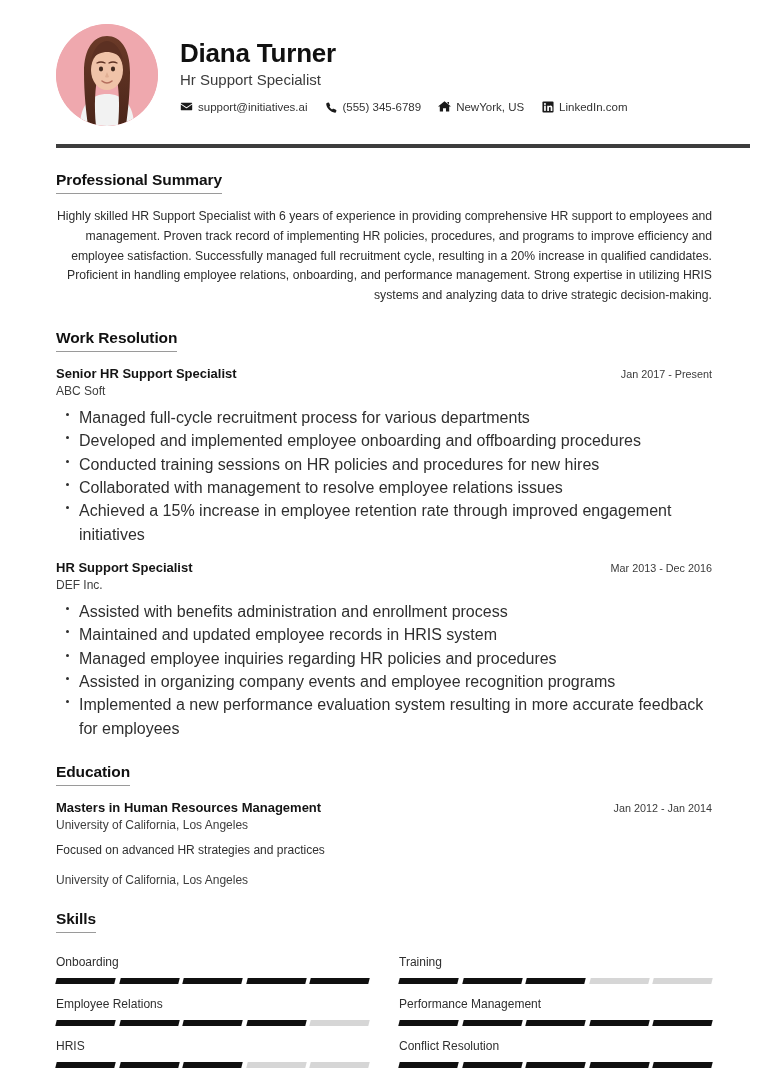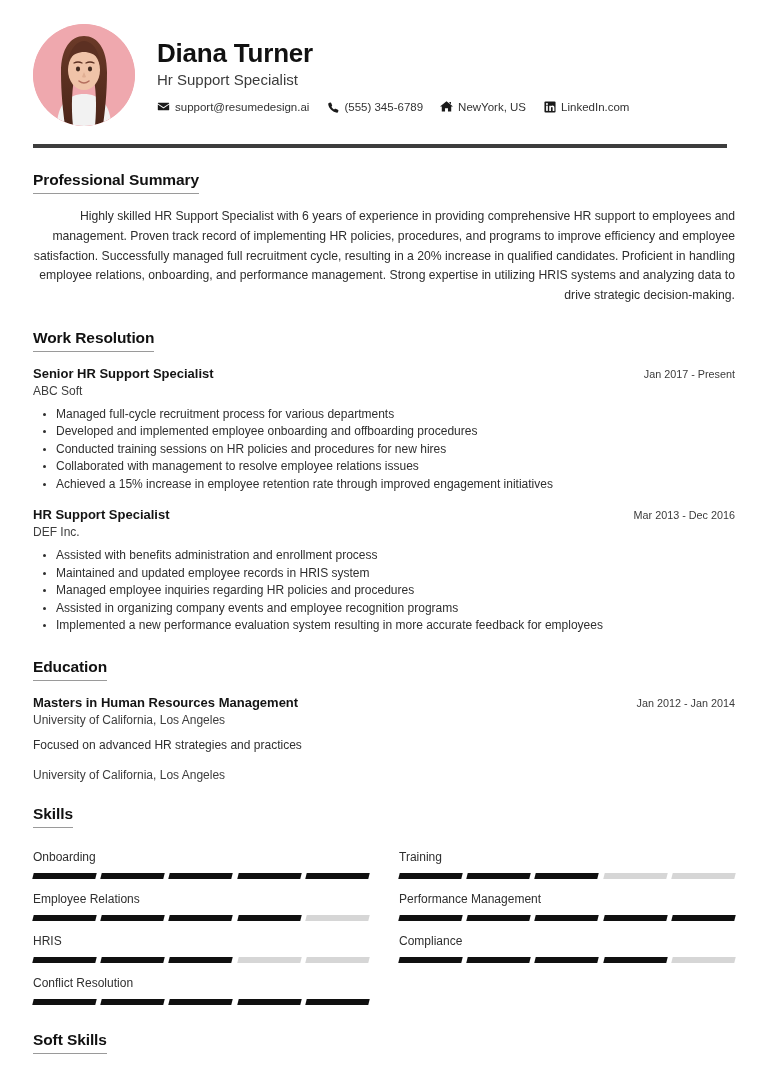--- a/index.html
+++ b/index.html
@@ -9,21 +9,21 @@
     height: 1078px;
     background: #ffffff;
     font-family: "Liberation Sans", sans-serif;
     color: #2b2b2b;
     overflow: hidden;
   }
 
   .page {
     width: 768px;
     height: 1078px;
-    padding: 0 33px;
+    padding: 0 56px;
     position: relative;
   }
 
   
   .header {
     display: flex;
     align-items: center;
     padding-top: 24px;
     padding-bottom: 12px;
     gap: 22px;
@@ -144,21 +144,21 @@
     margin-top: 10px;
     line-height: 1.4;
   }
 
   .bullets {
     margin-top: 8px;
     padding-left: 21px;
     list-style: none;
   }
   .bullets li {
-    font-size: 12px;
+    font-size: 16px;
     line-height: 1.46;
     color: #2f2f2f;
     position: relative;
     padding-left: 2px;
   }
   .bullets li::before {
     content: "";
     position: absolute;
     left: -11px;
     top: 7px;
@@ -235,21 +235,21 @@
       <div class="job-title">Hr Support Specialist</div>
 
       <div class="contact-row">
         <div class="contact-item">
           <span class="ic">
             <svg width="13" height="13" viewBox="0 0 16 16" fill="currentColor">
                 <path d="M1 3h14v10H1z" fill="none"></path>
                 <path d="M1.5 3.5h13a.5.5 0 0 1 .5.5v.3L8 9 .999 4.3V4a.5.5 0 0 1 .5-.5zM1 5.6l6.7 4.5a.55.55 0 0 0 .6 0L15 5.6V12a.5.5 0 0 1-.5.5h-13A.5.5 0 0 1 1 12V5.6z"></path>
               </svg>
           </span>
-          <span>support@resumedesign.ai</span>
+          <span>support@initiatives.ai</span>
         </div>
 
         <div class="contact-item">
           <span class="ic">
             <svg width="12" height="12" viewBox="0 0 16 16" fill="currentColor">
                 <path d="M11.6 10.3c-.5-.2-1.1-.1-1.5.3l-.7.7c-1.5-.8-2.8-2-3.6-3.5l.7-.7c.4-.4.5-1 .3-1.5L5.6 2.8A1.2 1.2 0 0 0 4.2 2.1L2.5 2.6A1.3 1.3 0 0 0 1.6 4c.4 3 1.8 5.7 3.9 7.8 2.1 2.1 4.8 3.5 7.8 3.9a1.3 1.3 0 0 0 1.4-.9l.5-1.7a1.2 1.2 0 0 0-.7-1.4l-2.9-1.4z"></path>
               </svg>
           </span>
           <span>(555) 345-6789</span>
         </div>
@@ -383,30 +383,20 @@
           <div class="skill-name">HRIS</div>
           <div class="bar">
             <span class="seg on"></span>
             <span class="seg on"></span>
             <span class="seg on"></span>
             <span class="seg"></span>
             <span class="seg"></span>
           </div>
         </div>
         <div class="skill">
-          <div class="skill-name">Compliance</div>
-          <div class="bar">
-            <span class="seg on"></span>
-            <span class="seg on"></span>
-            <span class="seg on"></span>
-            <span class="seg on"></span>
-            <span class="seg"></span>
-          </div>
-        </div>
-        <div class="skill">
           <div class="skill-name">Conflict Resolution</div>
           <div class="bar">
             <span class="seg on"></span>
             <span class="seg on"></span>
             <span class="seg on"></span>
             <span class="seg on"></span>
             <span class="seg on"></span>
           </div>
         </div>
       </div>

